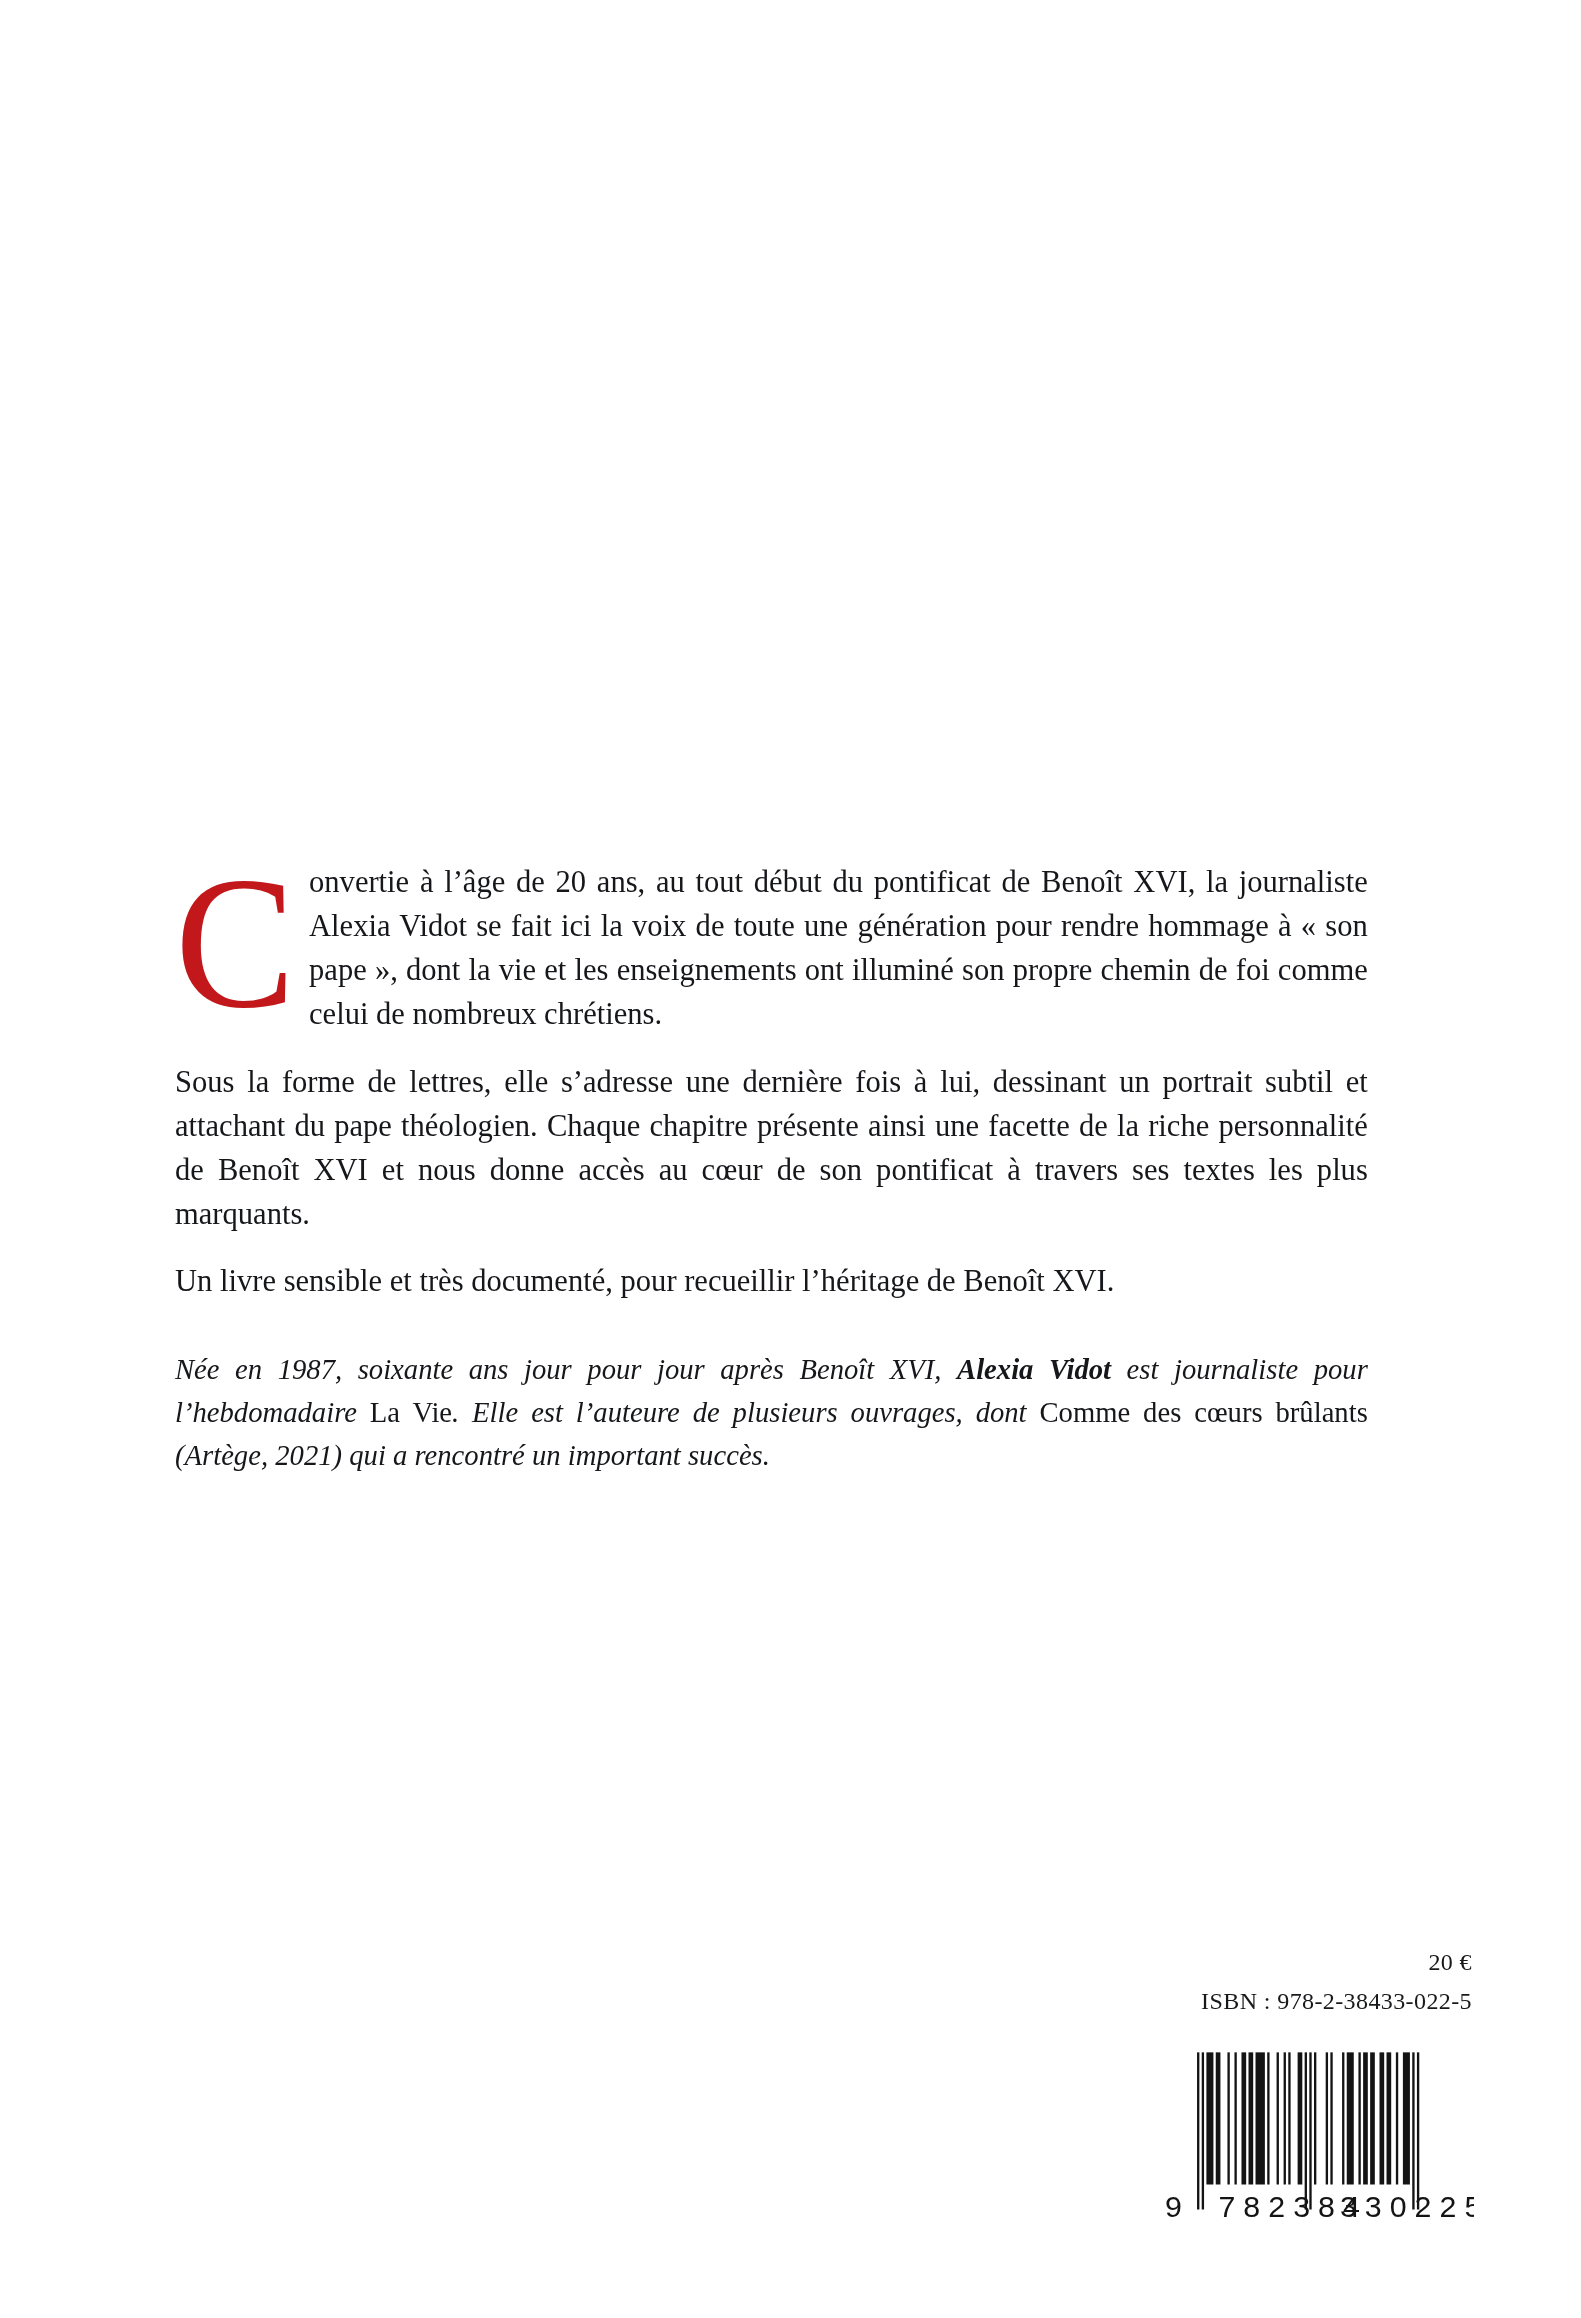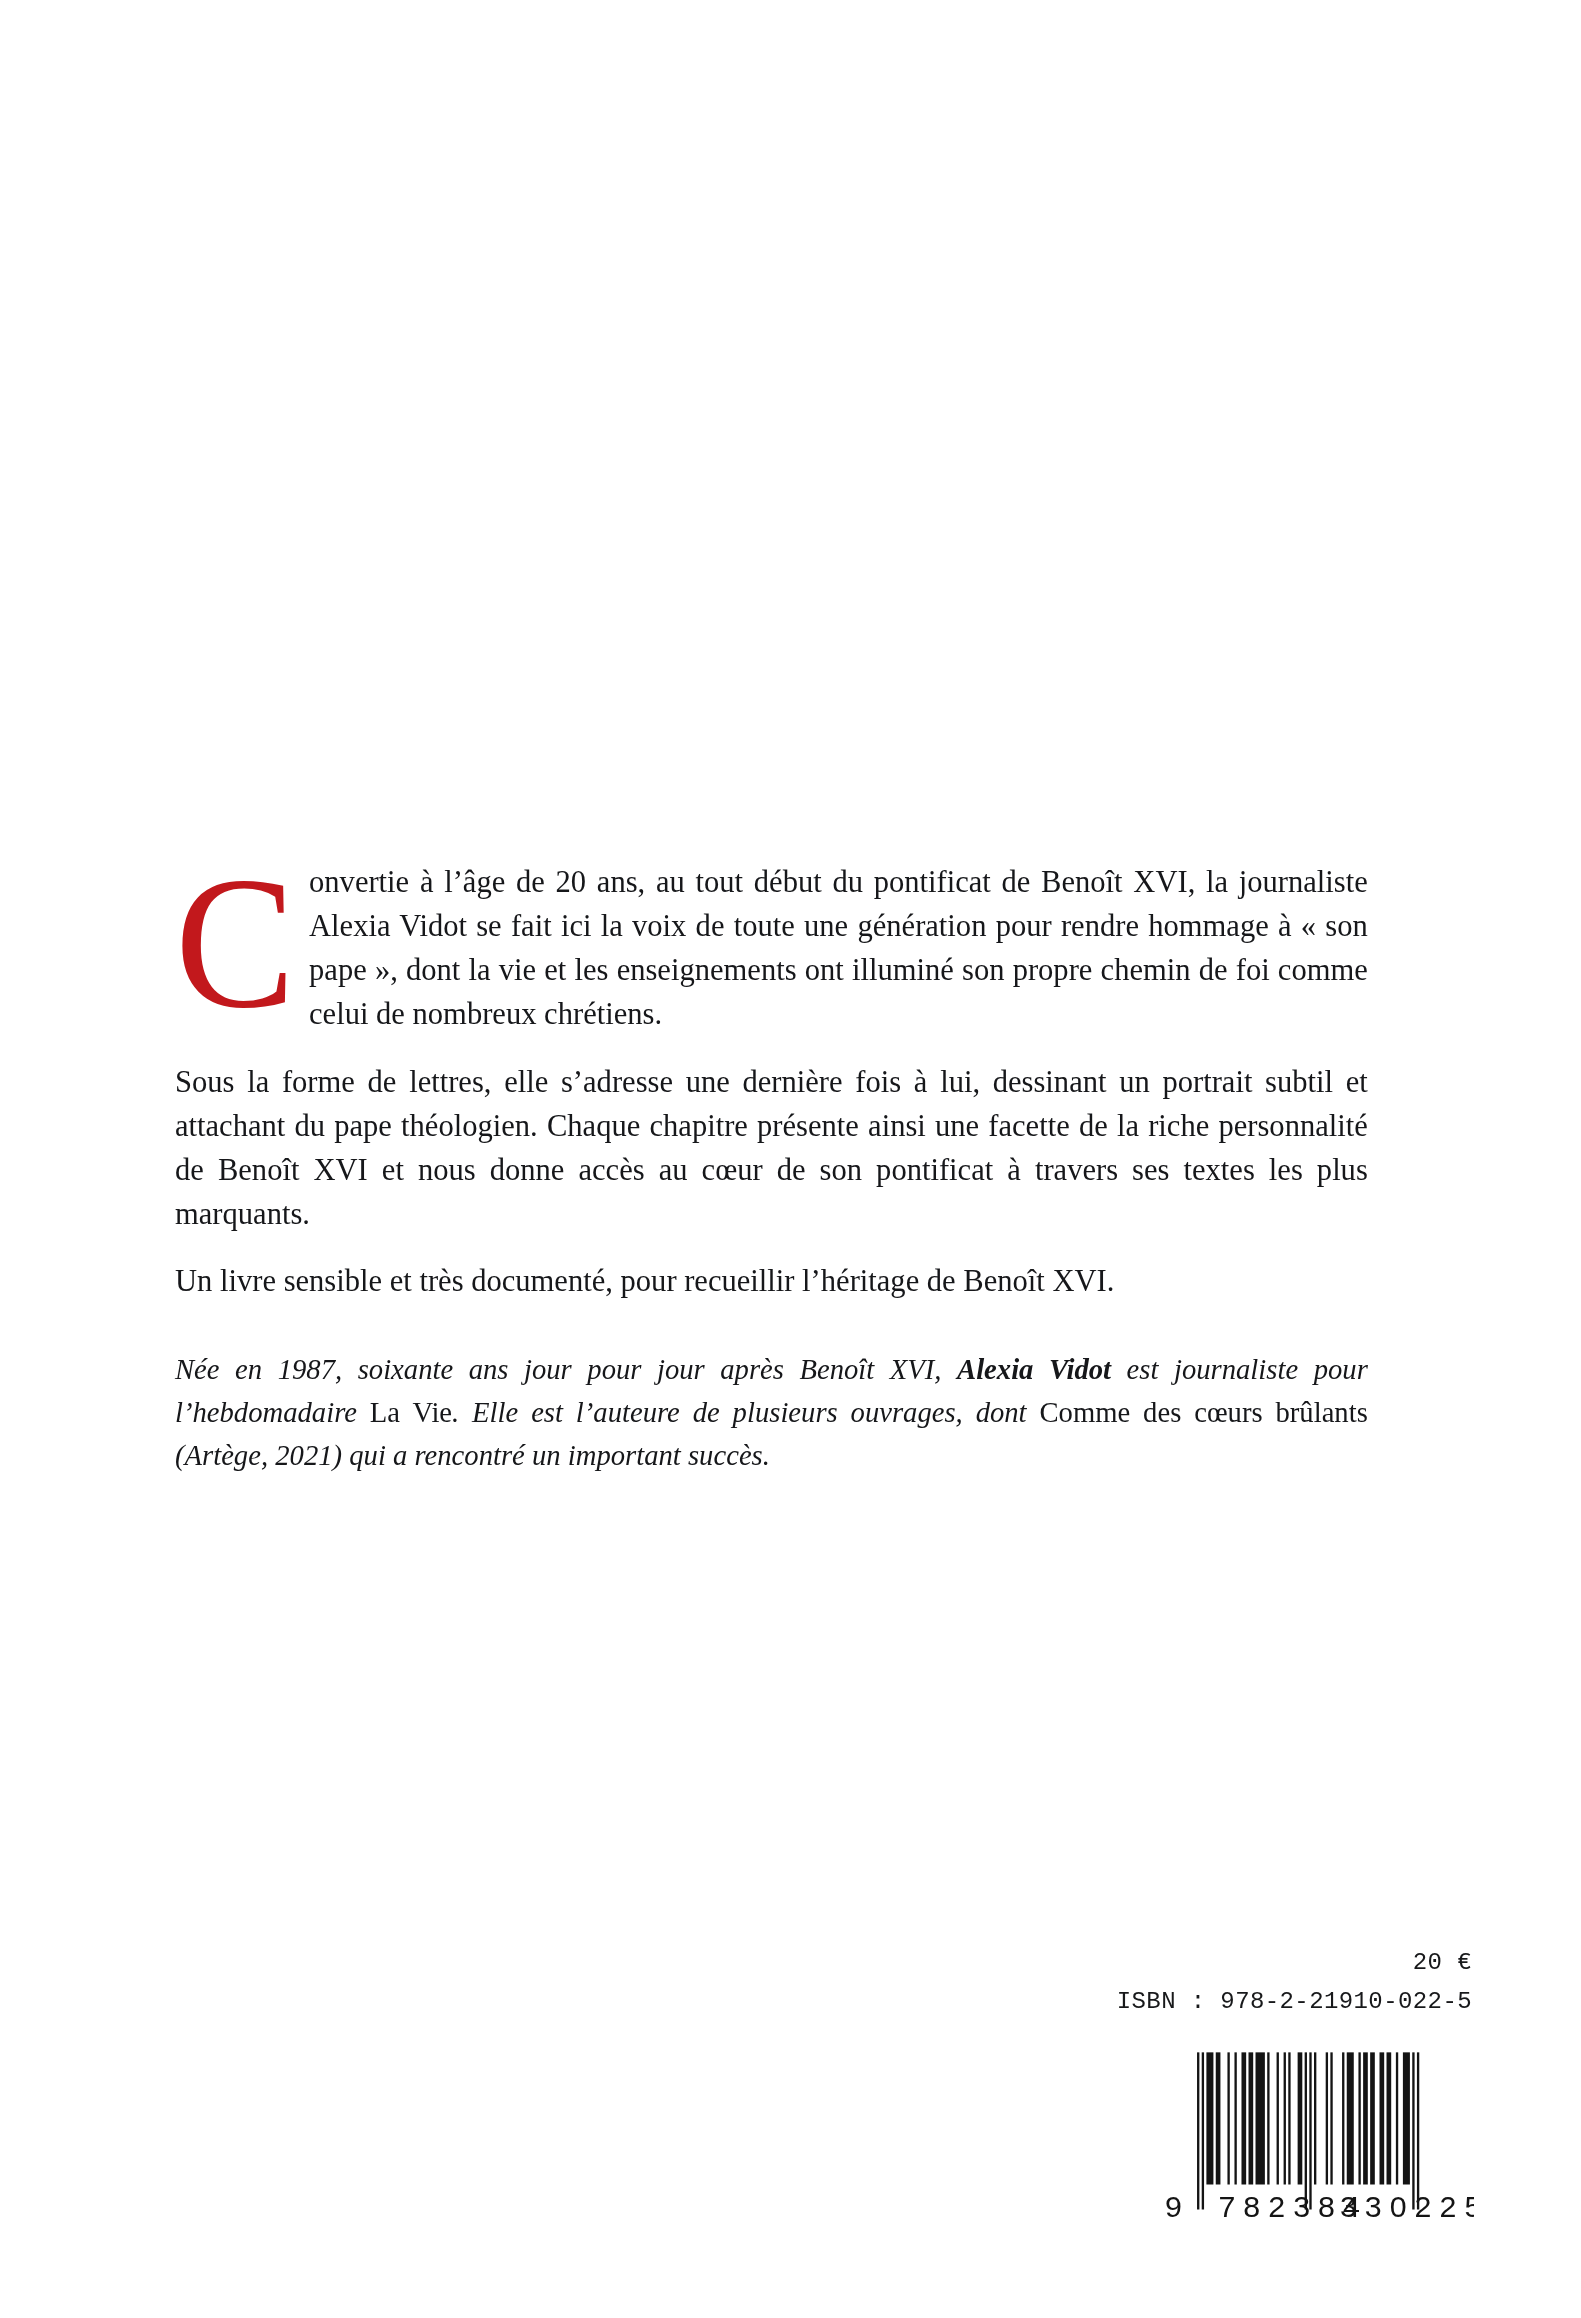--- a/index.html
+++ b/index.html
@@ -105,21 +105,21 @@
   .bio .bolditalic { font-weight: bold; font-style: italic; }
 
   .spacer-lg { height: 46px; }
 
   
   .footer-meta {
     position: absolute;
     right: 109px;
     top: 1949px;
     text-align: right;
-    font-family: Liberation Mono, monospace;
+    font-family: Liberation Serif, serif;
     color: #18191b;
   }
 
   .price-line {
     font-size: 24px;
     letter-spacing: 0.4px;
     margin-bottom: 11.6px;
   }
 
   .isbn-line {
@@ -157,21 +157,21 @@
     <div class="spacer-lg"></div>
 
     <p class="bio">
       <span>Née en 1987, soixante ans jour pour jour après Benoît XVI, </span><span class="bolditalic">Alexia Vidot</span><span> est journaliste pour l’hebdomadaire </span><span class="roman">La Vie</span><span>. Elle est l’auteure de plusieurs ouvrages, dont </span><span class="roman">Comme des cœurs brûlants</span><span> (Artège, 2021) qui a rencontré un important succès.</span>
     </p>
 
   </div>
 
   <div class="footer-meta">
     <div class="price-line">20 €</div>
-    <div class="isbn-line">ISBN : 978-2-21910-022-5</div>
+    <div class="isbn-line">ISBN : 978-2-38433-022-5</div>
   </div>
 
   <div class="barcode-wrap">
     <svg class="barcode-svg" id="barcode-svg" width="320" height="175" viewBox="0 0 358 196" xmlns="http://www.w3.org/2000/svg">
       <rect x="0" y="0" width="358" height="196" fill="#ffffff"></rect>
       <g id="barcode-bars" fill="#141414">
           <rect x="48.00" y="6" width="2.62" height="176"></rect>
           <rect x="53.24" y="6" width="2.62" height="176"></rect>
           <rect x="58.48" y="6" width="7.86" height="148"></rect>
           <rect x="68.96" y="6" width="5.24" height="148"></rect>

